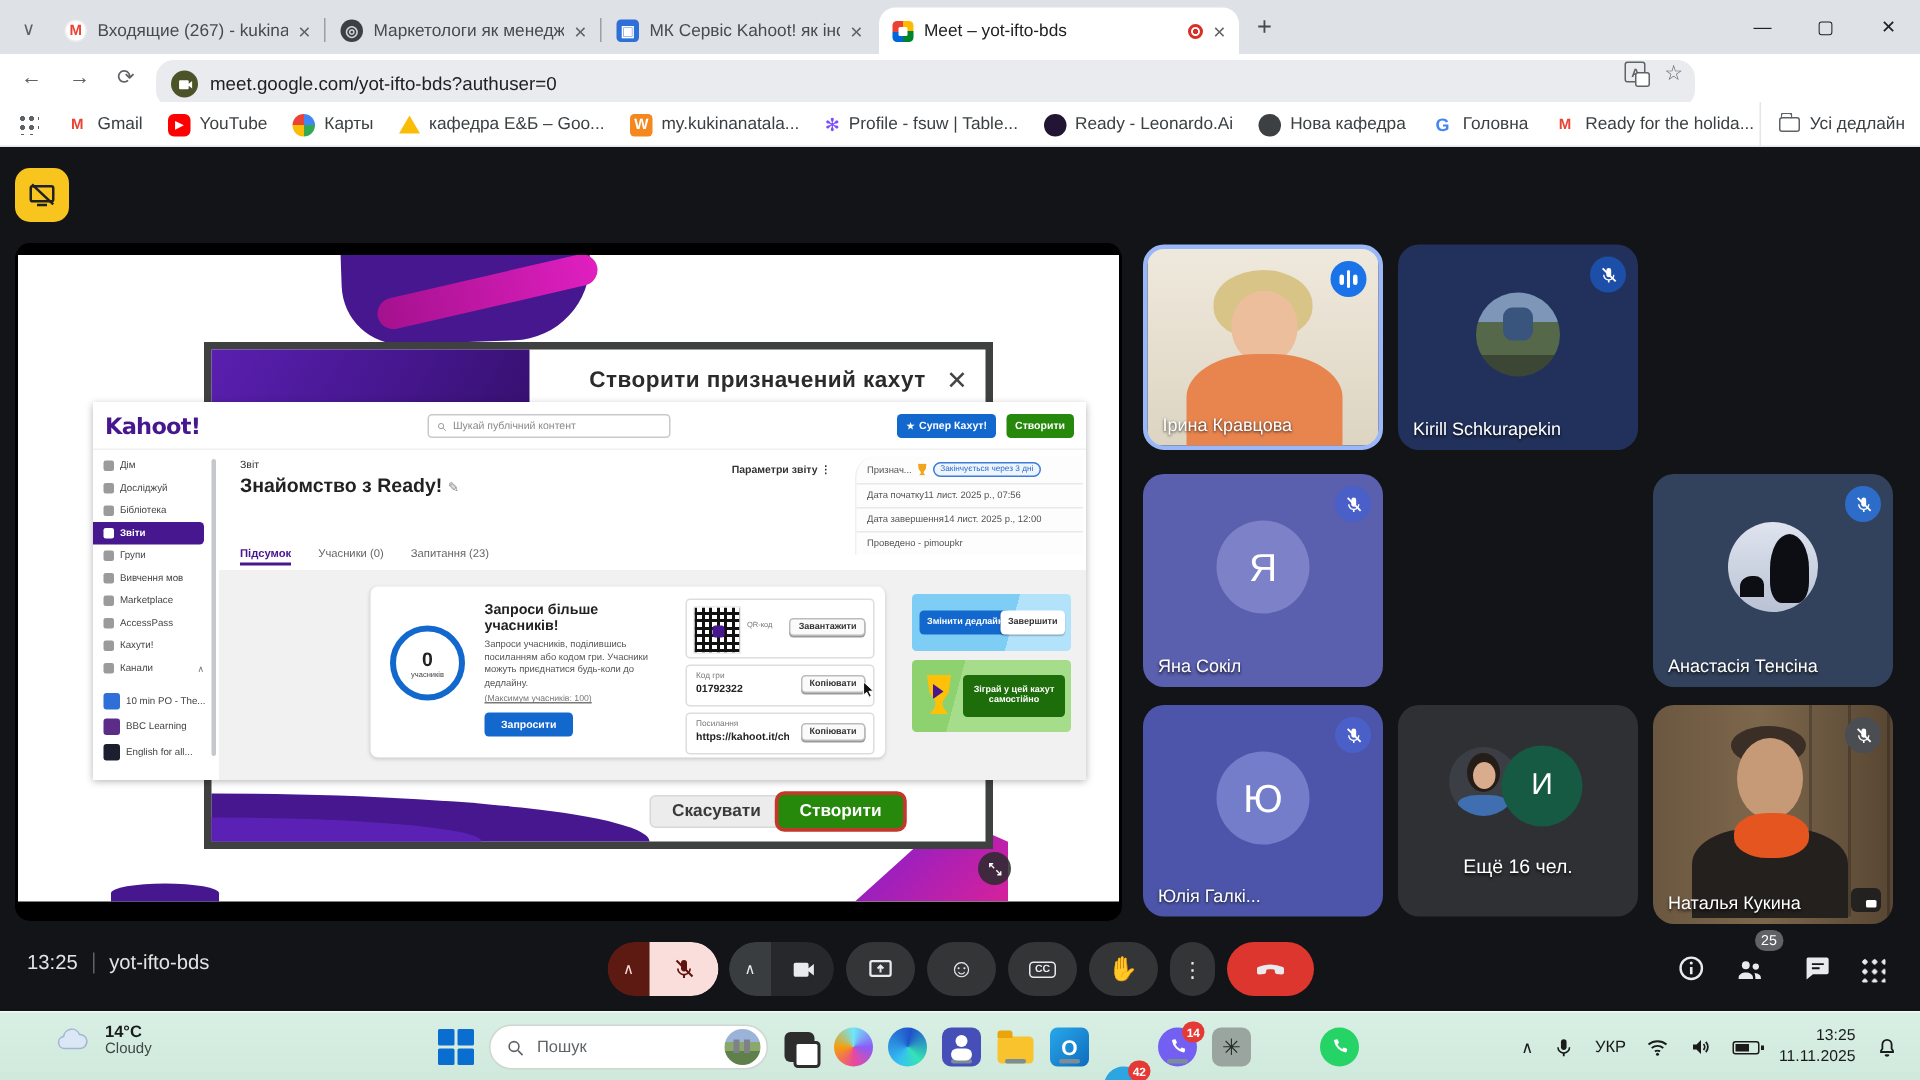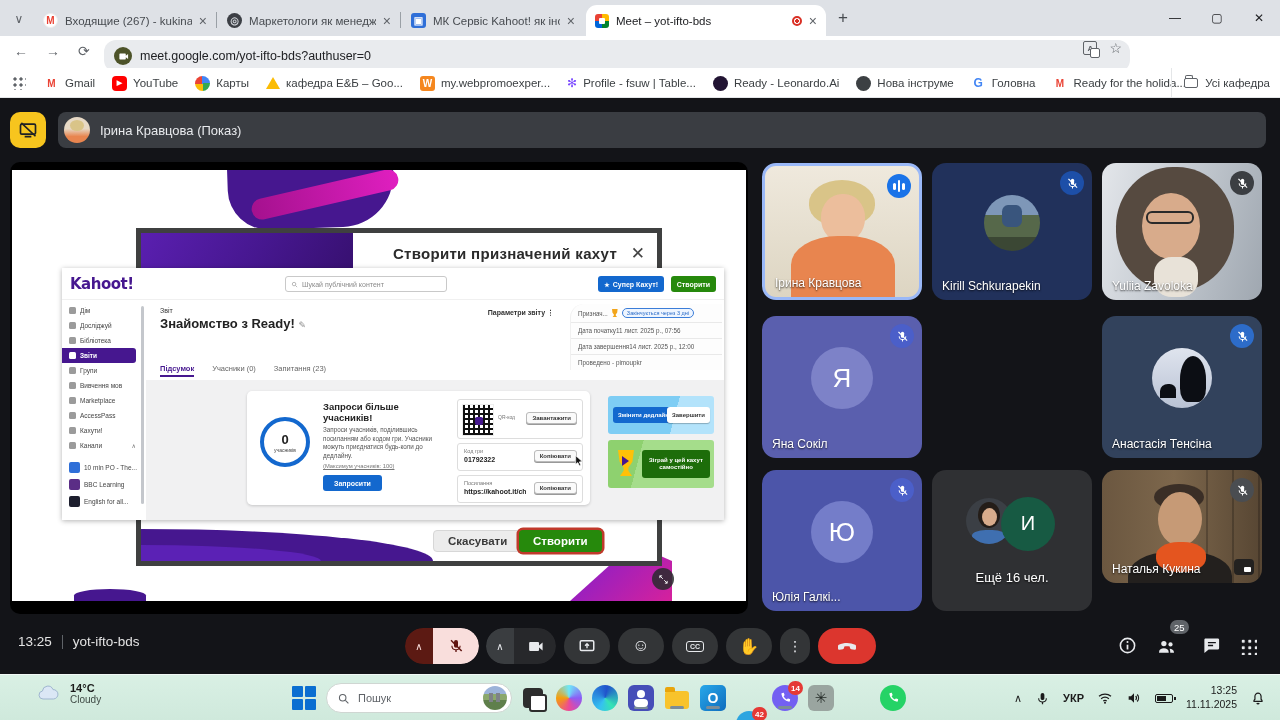--- a/index.html
+++ b/index.html
@@ -251,21 +251,21 @@
   .folder{position:relative;width:24px;height:18px;background:#f8c32c;border-radius:3px;margin-top:4px}
   .folder::before{content:"";position:absolute;top:-4px;left:0;width:10px;height:5px;background:#e9a50b;border-radius:2px 2px 0 0}
   .outlook{background:linear-gradient(135deg,#28a8ea,#0f6cbd);border-radius:5px;color:#fff;font-weight:800;font-size:14px}
   .tg{background:#2ca5e0;border-radius:50%;position:relative}
   .tg::after{content:"";position:absolute;left:7px;top:9px;width:0;height:0;border-left:12px solid #fff;
     border-top:4px solid transparent;border-bottom:5px solid transparent}
   .viber{background:#7360f2;border-radius:50%;color:#fff}
   .gpt{background:#9aa5a0;border-radius:6px;color:#272e2a;font-size:15px}
   .wa{background:#25d366;border-radius:50%;color:#fff}
   .tray{position:absolute;right:0;top:0;height:46px;display:flex;align-items:center;gap:13px;padding-right:14px;color:#1b1b1b}
-  .tray .lang{font-size:11px;font-weight:700}
+  .tray .lang{font-size:11px;font-weight:400}
   .battery{width:18px;height:9px;border:1.4px solid #1b1b1b;border-radius:2px;position:relative}
   .battery::before{content:"";position:absolute;left:1px;top:1px;bottom:1px;width:9px;background:#1b1b1b}
   .battery::after{content:"";position:absolute;right:-3.5px;top:2px;width:2px;height:3.5px;background:#1b1b1b}
   .clock{text-align:right;font-size:10.5px;line-height:1.3;color:#1b1b1b}
 </style>
 </head>
 <body>
 
 <svg width="0" height="0" style="position:absolute">
   <defs>
@@ -421,59 +421,55 @@
       <span class="bm">
           <span class="fav ic-maps"></span>
           <span class="lbl">Карты</span>
         </span>
       <span class="bm">
           <span class="ic-tri"></span>
           <span class="lbl">кафедра Е&amp;Б – Goo...</span>
         </span>
       <span class="bm">
           <span class="fav ic-w">W</span>
-          <span class="lbl">my.webpromoexper...</span>
+          <span class="lbl">my.kukinanatala...</span>
         </span>
       <span class="bm">
           <span class="ic-flower">✻</span>
           <span class="lbl">Profile - fsuw | Table...</span>
         </span>
       <span class="bm">
           <span class="fav ic-dark"></span>
           <span class="lbl">Ready - Leonardo.Ai</span>
         </span>
       <span class="bm">
           <span class="fav ic-globe"></span>
-          <span class="lbl">Нова інструме</span>
+          <span class="lbl">Нова кафедра</span>
         </span>
       <span class="bm">
           <span class="fav ic-g">G</span>
           <span class="lbl">Головна</span>
         </span>
       <span class="bm">
           <span class="fav gmail" style="border:none">M</span>
           <span class="lbl">Ready for the holida...</span>
         </span>
     </div>
     <div class="allbm">
       <span class="folderic"></span>
-      <span class="lbl" style="font-size:11.5px;color:#3c4043">Усі кафедра</span>
+      <span class="lbl" style="font-size:11.5px;color:#3c4043">Усі дедлайн</span>
     </div>
   </div>
 
   <div class="meet">
 
     <div class="ybtn">
       <svg width="20" height="20">
           <use href="#screenoff"></use>
         </svg>
-    </div>
-    <div class="pres-pill">
-      <span class="pava"></span>
-      <span class="pres-name">Ірина Кравцова (Показ)</span>
     </div>
 
     <div class="stage">
       <div class="slide">
         <div class="blob"></div>
         <div class="streak"></div>
         <div class="bl-shape"></div>
         <div class="pinkcirc"></div>
         <div class="tri"></div>
 
@@ -664,32 +660,20 @@
         <div style="position:absolute;left:18px;top:10px;width:20px;height:22px;background:#39557d;border-radius:30%"></div>
       </div>
       <div class="mbadge" style="background:#1d4fa8">
           <svg width="13" height="13">
             <use href="#micoff"></use>
           </svg>
         </div>
       <span class="tname">Kirill Schkurapekin</span>
     </div>
 
-    <div class="tile" style="left:1102px;top:65px;height:137px;background:linear-gradient(105deg,#e3e6ea,#c2c8cf 50%,#9fa7b0)">
-      <div style="position:absolute;left:14px;top:4px;width:118px;height:124px;background:#564a40;border-radius:48%"></div>
-      <div style="position:absolute;left:40px;top:30px;width:58px;height:66px;background:#d8ab8b;border-radius:50%"></div>
-      <div style="position:absolute;left:44px;top:48px;width:48px;height:13px;border:2px solid #2a2a2a;border-radius:6px"></div>
-      <div style="position:absolute;left:52px;top:94px;width:44px;height:40px;background:#e8e2d8;border-radius:40%"></div>
-      <div class="mbadge" style="background:#3b3e42">
-          <svg width="13" height="13">
-            <use href="#micoff"></use>
-          </svg>
-        </div>
-      <span class="tname">Yuliia Zavoloka</span>
-    </div>
 
     <div class="tile" style="left:762px;top:218px;height:142px;background:#5a5fae">
       <div class="avacirc letter" style="width:62px;height:62px;background:#7d82c8">Я</div>
       <div class="mbadge" style="background:#4b5fc9">
           <svg width="13" height="13">
             <use href="#micoff"></use>
           </svg>
         </div>
       <span class="tname">Яна Сокіл</span>
     </div>
@@ -721,21 +705,21 @@
     <div class="tile" style="left:932px;top:372px;height:141px;background:#2f3033">
       <div style="position:absolute;left:34px;top:28px;width:46px;height:46px;border-radius:50%;overflow:hidden;background:#3b3f45">
         <div style="position:absolute;left:12px;top:4px;width:22px;height:26px;background:#241d18;border-radius:50%"></div>
         <div style="position:absolute;left:16px;top:10px;width:15px;height:18px;background:#d8ac8c;border-radius:50%"></div>
         <div style="position:absolute;left:6px;top:32px;width:34px;height:14px;background:#3f6fb0;border-radius:40%"></div>
       </div>
       <div class="avacirc letter" style="left:60%;top:38%;width:54px;height:54px;background:#175a43;font-size:20px">И</div>
       <span class="tname" style="left:50%;transform:translateX(-50%);bottom:26px;font-size:13px">Ещё 16 чел.</span>
     </div>
 
-    <div class="tile" style="left:1102px;top:372px;height:113px;background:linear-gradient(90deg,#6b5740,#7d674c 45%,#574633)">
+    <div class="tile" style="left:1102px;top:372px;height:146px;background:linear-gradient(90deg,#6b5740,#7d674c 45%,#574633)">
       <div style="position:absolute;right:0;top:0;width:56px;height:141px;background:repeating-linear-gradient(90deg,rgba(0,0,0,.22) 0 2px,transparent 2px 26px)"></div>
       <div style="position:absolute;left:52px;top:14px;width:50px;height:26px;background:#3a2e26;border-radius:50%"></div>
       <div style="position:absolute;left:56px;top:22px;width:44px;height:54px;background:#c69a76;border-radius:50%"></div>
       <div style="position:absolute;left:26px;top:82px;width:104px;height:60px;background:#23201e;border-radius:40% 40% 0 0"></div>
       <div style="position:absolute;left:54px;top:72px;width:50px;height:30px;background:#e4551f;border-radius:45%"></div>
       <div class="mbadge" style="background:#4a4d51">
           <svg width="13" height="13">
             <use href="#micoff"></use>
           </svg>
         </div>

